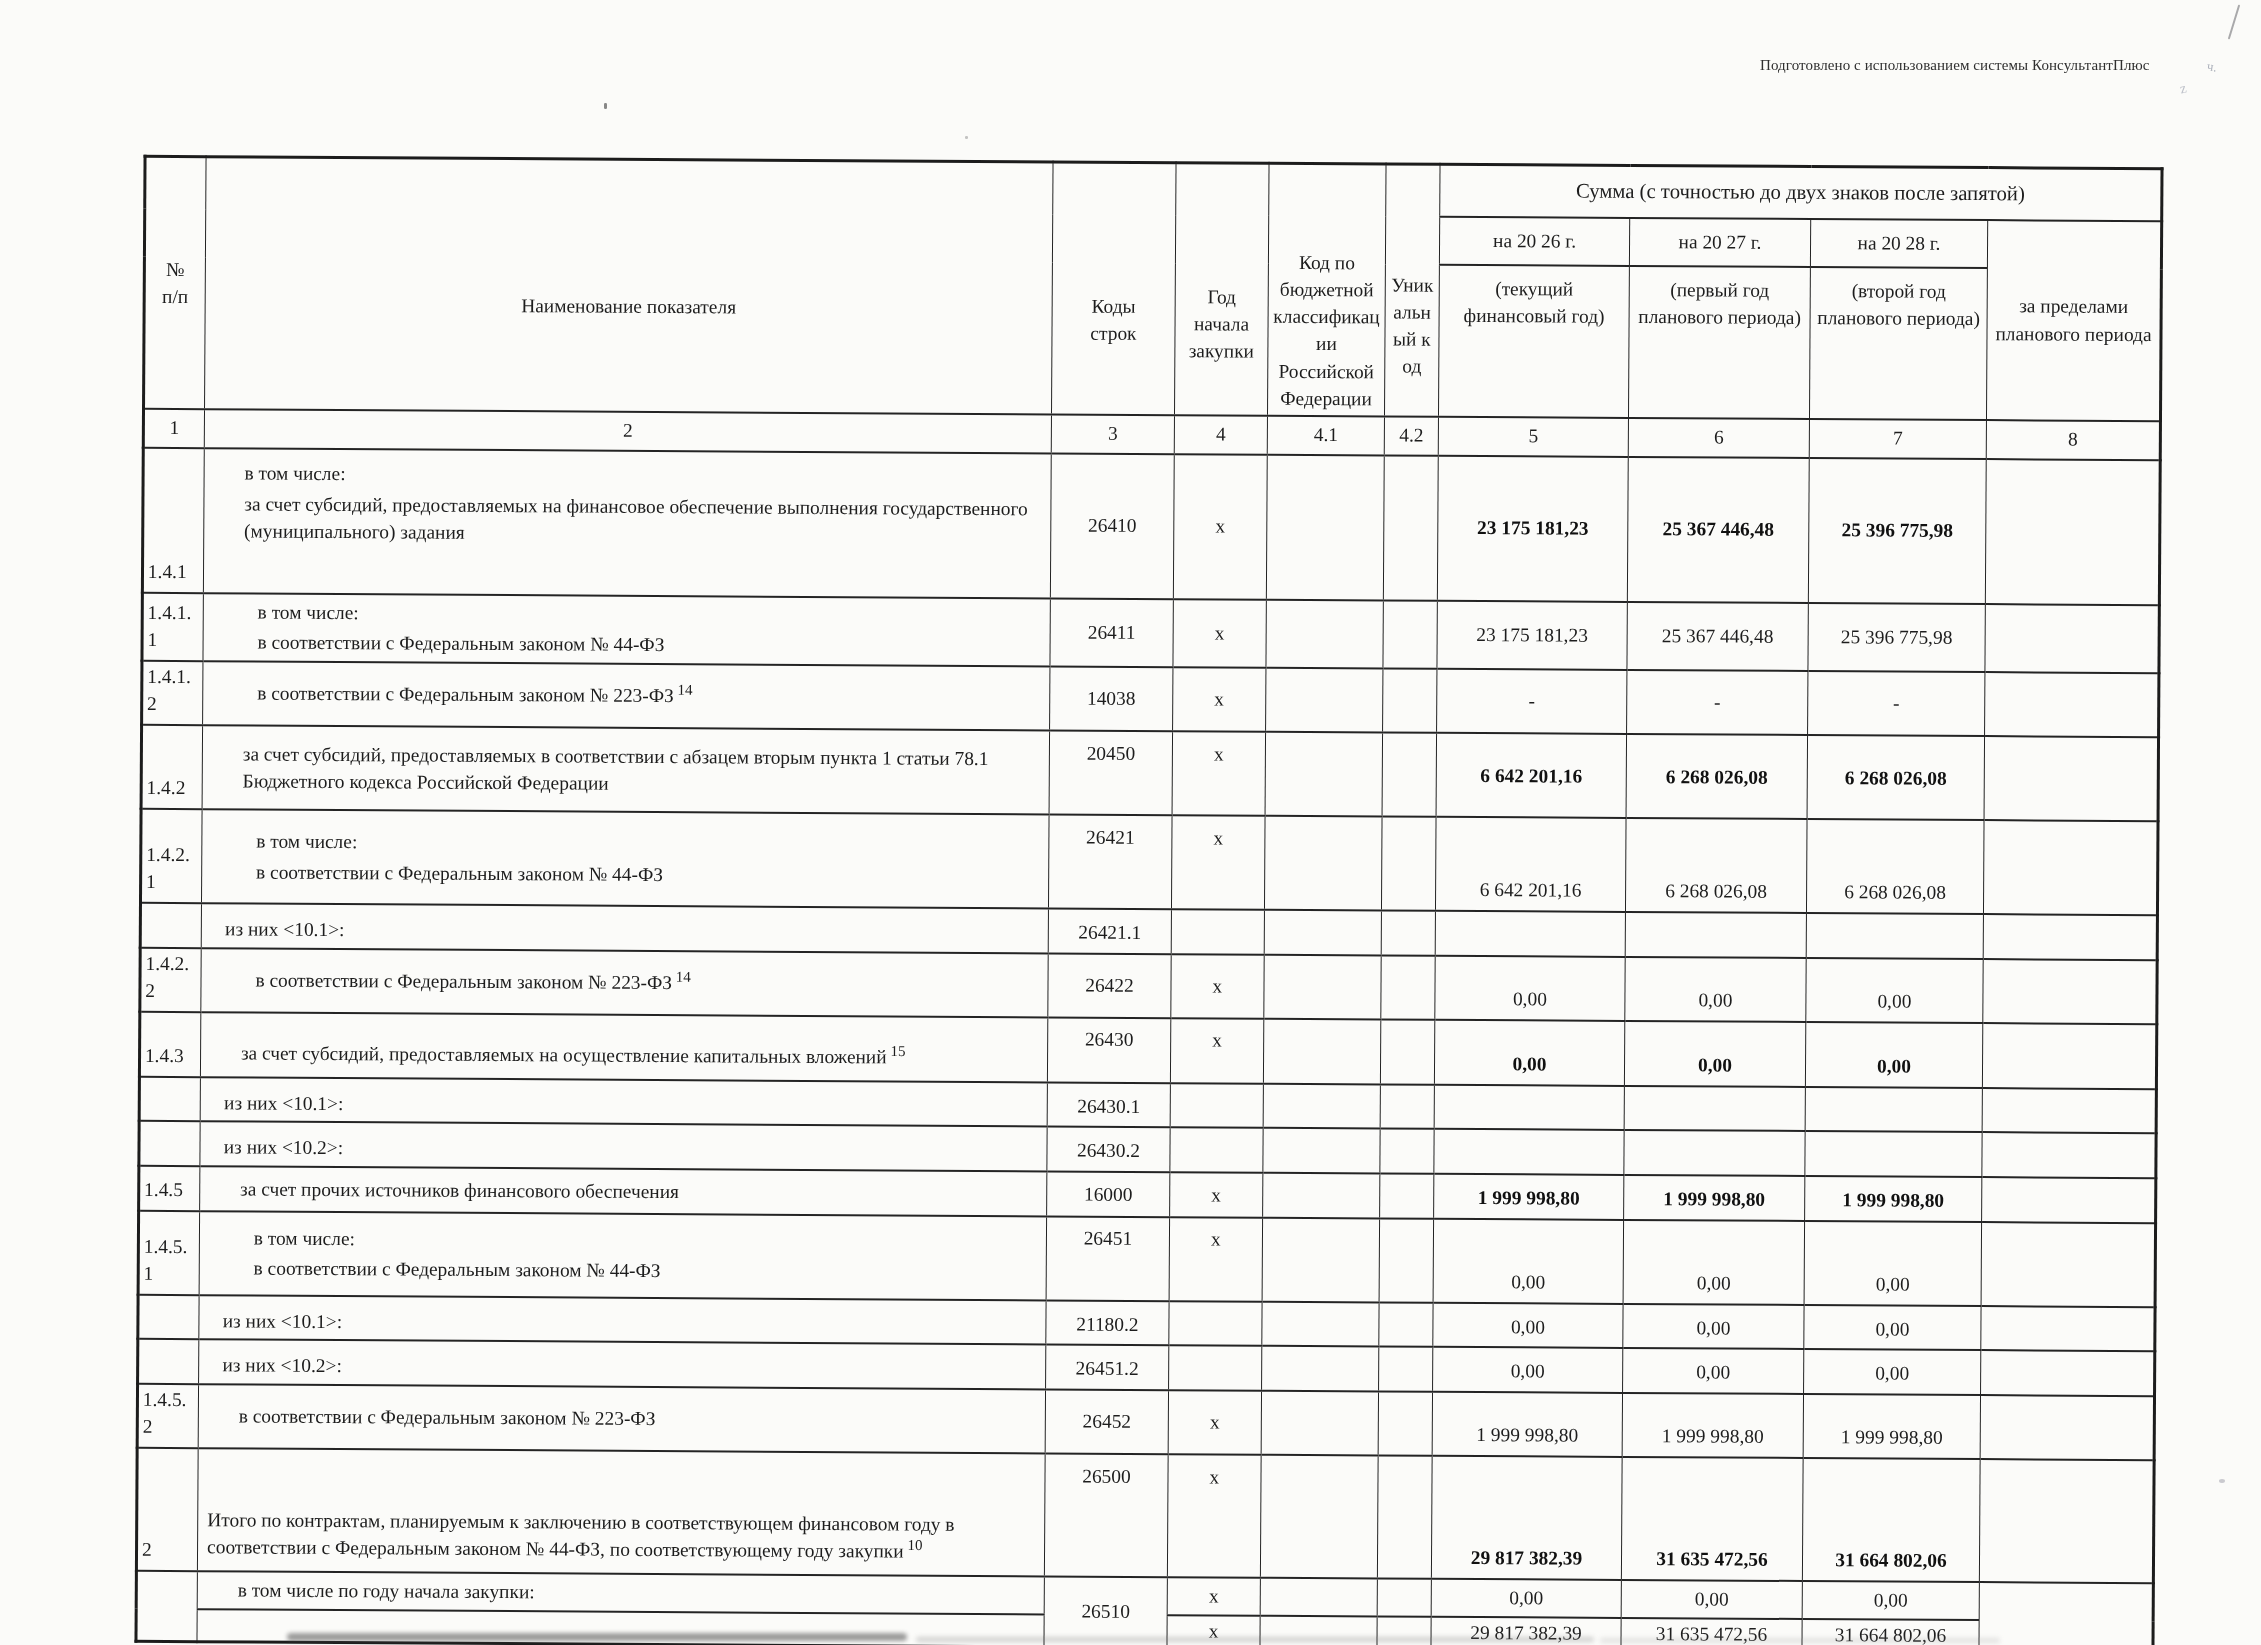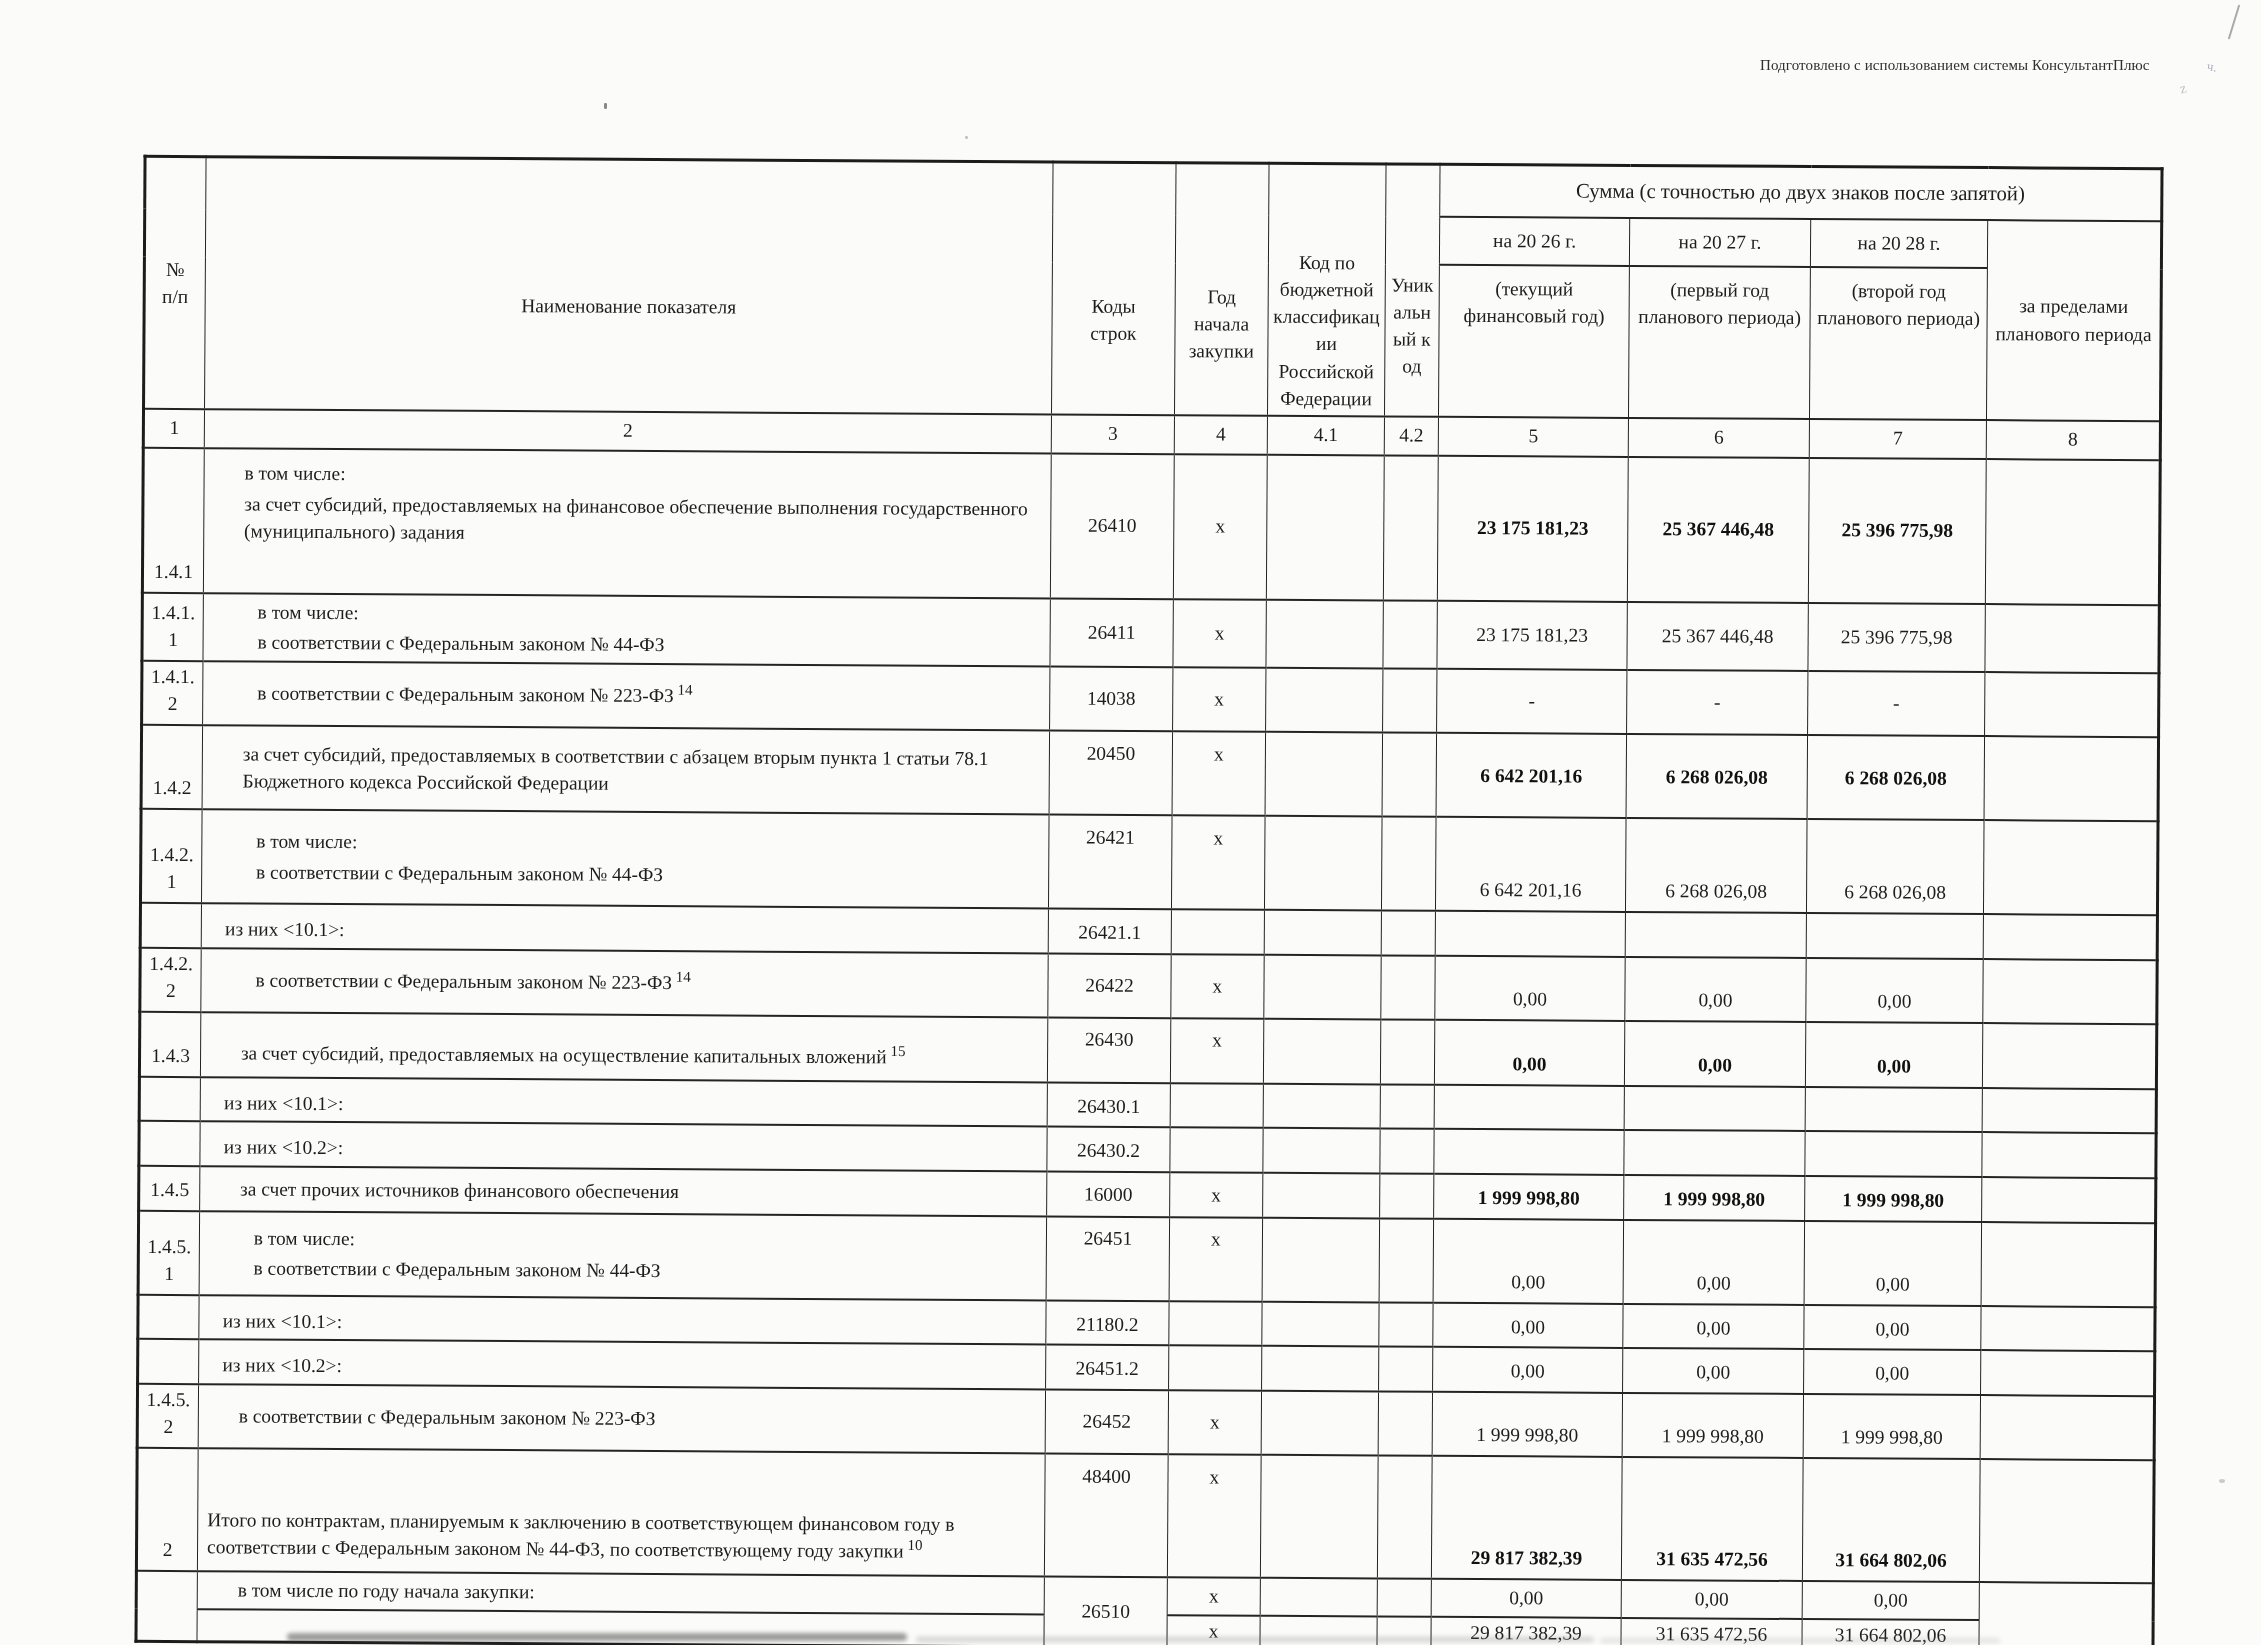--- a/index.html
+++ b/index.html
@@ -37,21 +37,21 @@
   .hd-codes{vertical-align:top;padding-top:129px;white-space:pre-line;}
   .hd-year{vertical-align:top;padding-top:119px;white-space:pre-line;}
   .hd-bkk{vertical-align:top;padding-top:84px;}
   .hd-uniq{vertical-align:top;padding-top:106px;word-break:break-all;}
   .hd-sum{font-size:20.7px;vertical-align:middle;}
   .hd-y{vertical-align:middle;}
   .hd-sub{vertical-align:top;padding-top:9px;}
   .hd-beyond{vertical-align:middle;}
   .numrow td{text-align:center;vertical-align:middle;padding:0;}
   
-  .c-no{text-align:center;vertical-align:bottom;padding-bottom:6.5px;}
+  .c-no{text-align:left;vertical-align:bottom;padding-bottom:6.5px;}
   .c-name{text-align:left;padding-right:9px;}
   .c-code,.c-year,.c-val{text-align:center;}
   .vt{vertical-align:top;padding-top:7.7px;}
   .vm{vertical-align:middle;}
   .vb{vertical-align:bottom;padding-bottom:6.5px;}
   .bold{font-weight:bold;color:#111;}
   .ln{margin:3.2px 0;}
   .ind0{padding-left:5.2px;}
   .ind1{padding-left:19.4px;}
   .ind2{padding-left:36px;}
@@ -339,21 +339,21 @@
           <td class="c-val vb">1 999 998,80</td>
           <td class="c-val vb">1 999 998,80</td>
           <td class="c-val vb">1 999 998,80</td>
           <td class="c-beyond"></td>
         </tr>
         <tr style="height: 123px;">
           <td class="c-no">2</td>
           <td class="c-name vb">
             <div class="ln ind0"><span>Итого по контрактам, планируемым к заключению в соответствующем финансовом году в соответствии с Федеральным законом № 44-ФЗ, по соответствующему году закупки</span><sup> 10</sup></div>
           </td>
-          <td class="c-code vt">48400</td>
+          <td class="c-code vt">26500</td>
           <td class="c-year vt">x</td>
           <td class="c-bkk"></td>
           <td class="c-uniq"></td>
           <td class="c-val vb bold">29 817 382,39</td>
           <td class="c-val vb bold">31 635 472,56</td>
           <td class="c-val vb bold">31 664 802,06</td>
           <td class="c-beyond"></td>
         </tr>
         <tr style="height: 30px;">
           <td class="c-no" rowspan="2"></td>

